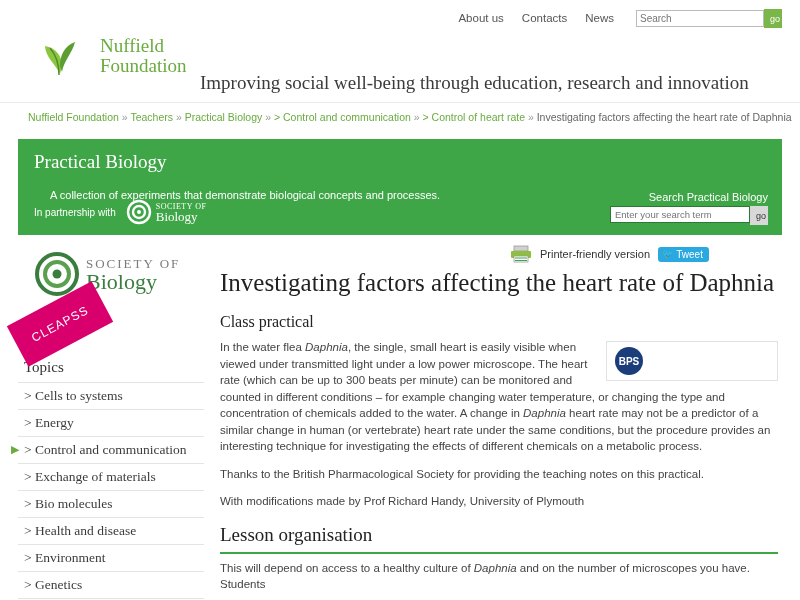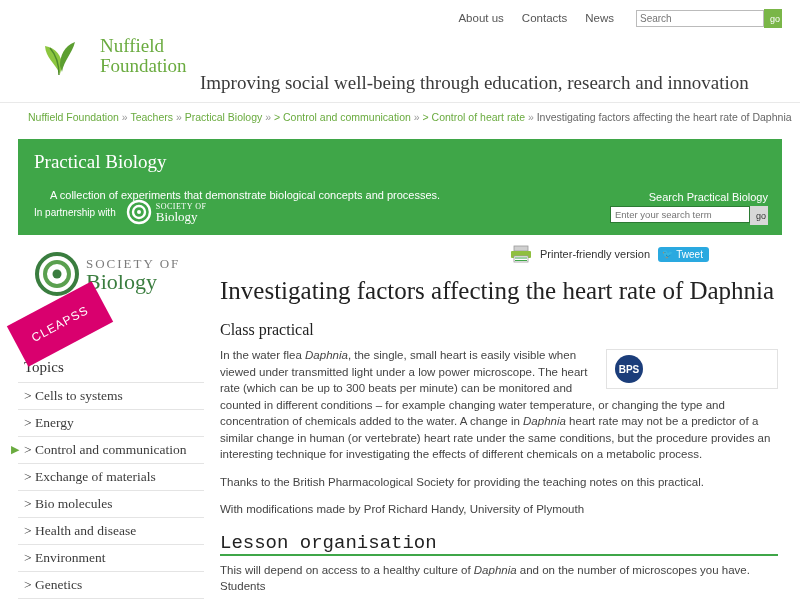--- a/index.html
+++ b/index.html
@@ -208,21 +208,21 @@
 
   .main {
     flex: 1;
     padding: 10px 4px 0 16px;
   }
   .util-row {
     display: flex;
     align-items: center;
     gap: 8px;
     justify-content: flex-start;
-    margin-bottom: 14px;
+    margin-bottom: 6px;
     padding-left: 290px;
   }
   .printer-icon { width: 22px; height: 18px; }
   .pf-link { color: #333; font-size: 11px; text-decoration: none; }
   .tweet-btn {
     background: #2aa9e0;
     color: #fff;
     font-size: 10px;
     padding: 2px 6px 2px 4px;
     border-radius: 3px;
@@ -271,26 +271,27 @@
     font-size: 10px;
     font-weight: bold;
     display: flex; align-items: center; justify-content: center;
   }
   .bps .bps-txt { line-height: 11px; }
   .bps .bps-txt .b1 { color: #1b3d7a; font-size: 10px; font-weight: bold; }
   .bps .bps-txt .b2 { color: #1b3d7a; font-size: 10px; font-weight: bold; }
   .bps .bps-txt .b3 { color: #b3161d; font-size: 6.5px; margin-top: 2px; }
 
   .lesson-head {
-    font-family: Liberation Mono, monospace;
+    font-family: Liberation Serif, serif;
     font-size: 19px;
     color: #222;
     font-weight: normal;
     margin: 14px 0 6px 0;
     border-bottom: 2px solid #3fa648;
+    padding-bottom: 6px;
   }
   em { font-style: italic; }
 </style>
 </head>
 <body>
 
 <div class="top-bar">
   <a class="top-link" href="#">About us</a>
   <a class="top-link" href="#">Contacts</a>
   <a class="top-link" href="#">News</a>

